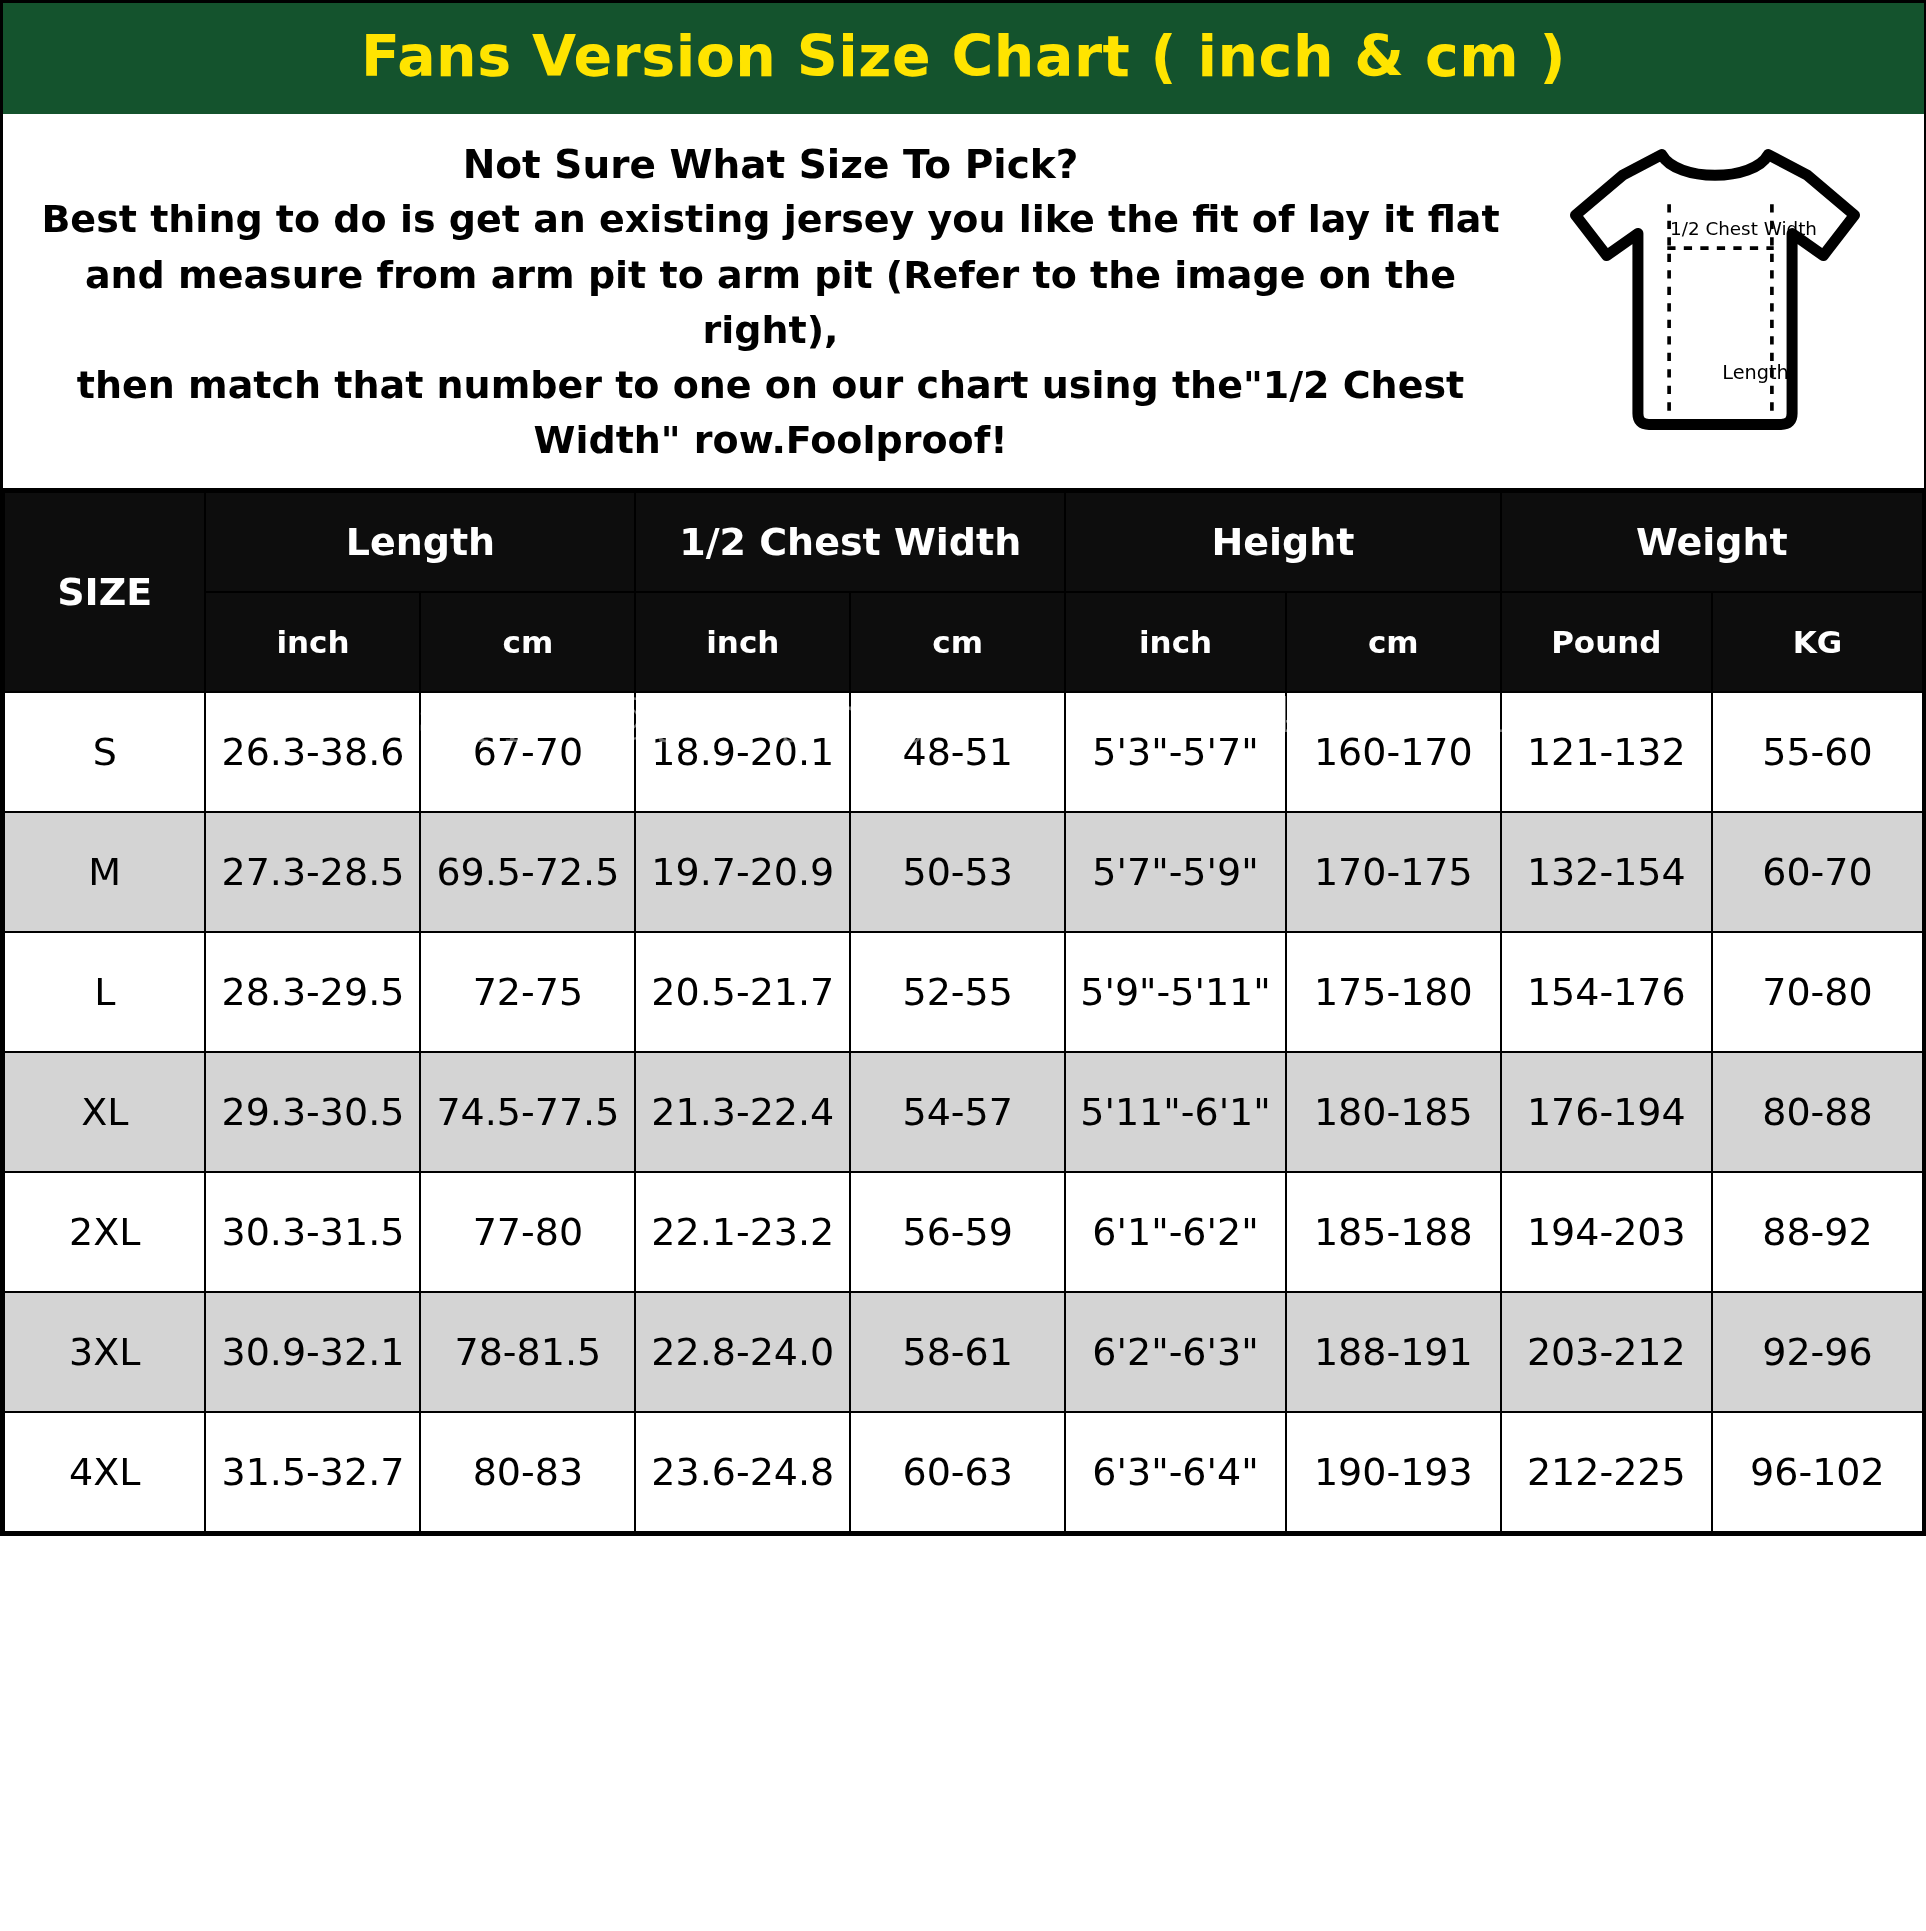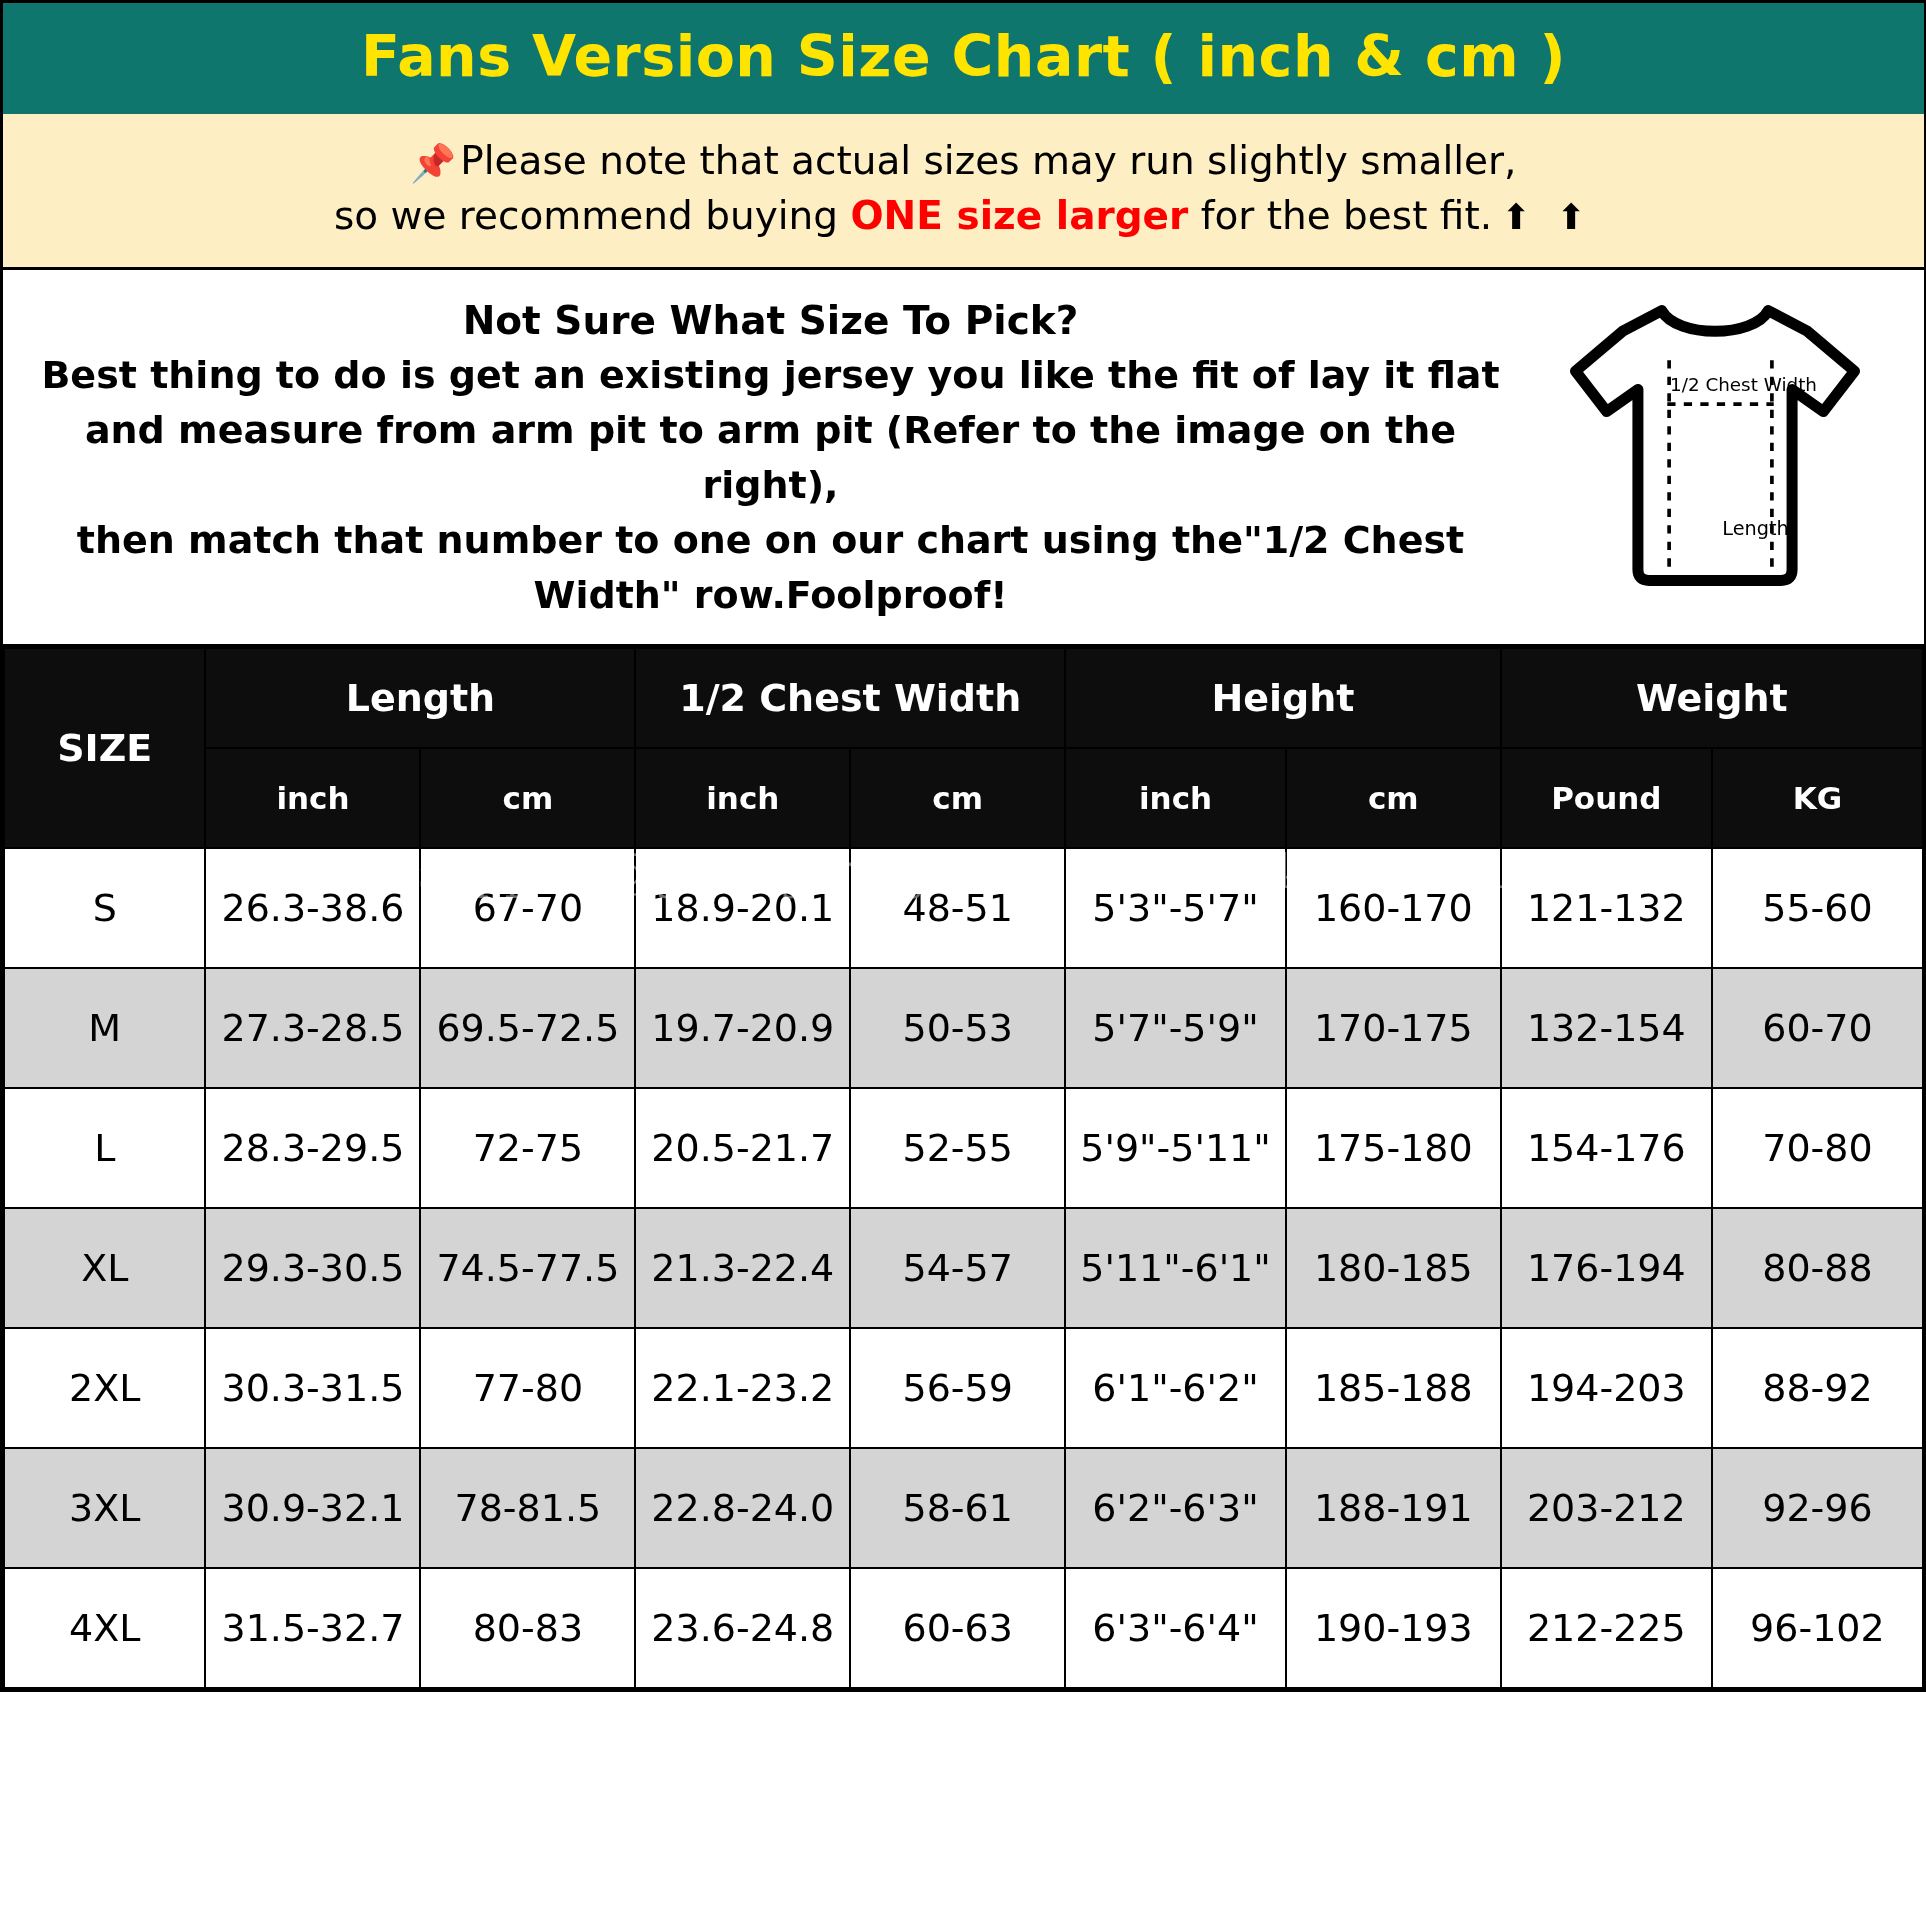--- a/index.html
+++ b/index.html
@@ -14,21 +14,21 @@
   }
   .sheet {
     width: 1927px;
     box-sizing: border-box;
     border: 3.7px solid #000;
     background: #fff;
   }
 
   
   .title-bar {
-    background: #0f766e;
+    background: #14532d;
     text-align: center;
     padding: 24px 9.2px 27.5px 9.2px;
   }
   .title-bar .title {
     color: #ffe400;
     font-size: 57px;
     font-weight: bold;
     letter-spacing: 0.5px;
     line-height: 1.05;
   }
@@ -153,28 +153,20 @@
 </style>
 </head>
 <body>
 
 <div class="sheet">
 
   <div class="title-bar">
     <div class="title">Fans Version Size Chart ( inch &amp; cm )</div>
   </div>
 
-  <div class="note-bar">
-    <div class="note-line">
-      <span class="pin-icon">📌</span><span>Please note that actual sizes may run slightly smaller,</span>
-    </div>
-    <div class="note-line">
-      <span>so we recommend buying </span><span class="red-strong">ONE size larger</span><span> for the best fit.</span><span class="arrows">⬆ ⬆</span>
-    </div>
-  </div>
 
   <div class="help-wrap">
     <div class="help-text">
       <div class="help-head">Not Sure What Size To Pick?</div>
       <div class="help-body">Best thing to do is get an existing jersey you like the fit of lay it flat</div>
       <div class="help-body">and measure from arm pit to arm pit (Refer to the image on the right),</div>
       <div class="help-body">then match that number to one on our chart using the"1/2 Chest</div>
       <div class="help-body">Width" row.Foolproof!</div>
     </div>
     <div class="tee-wrap">

